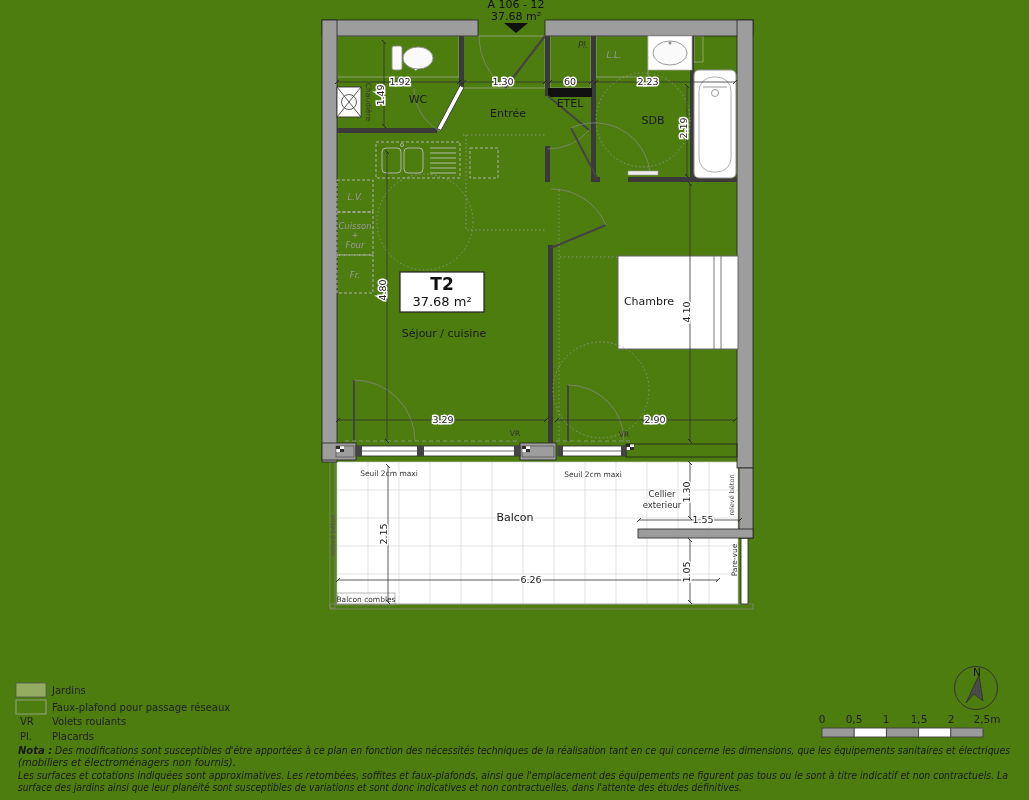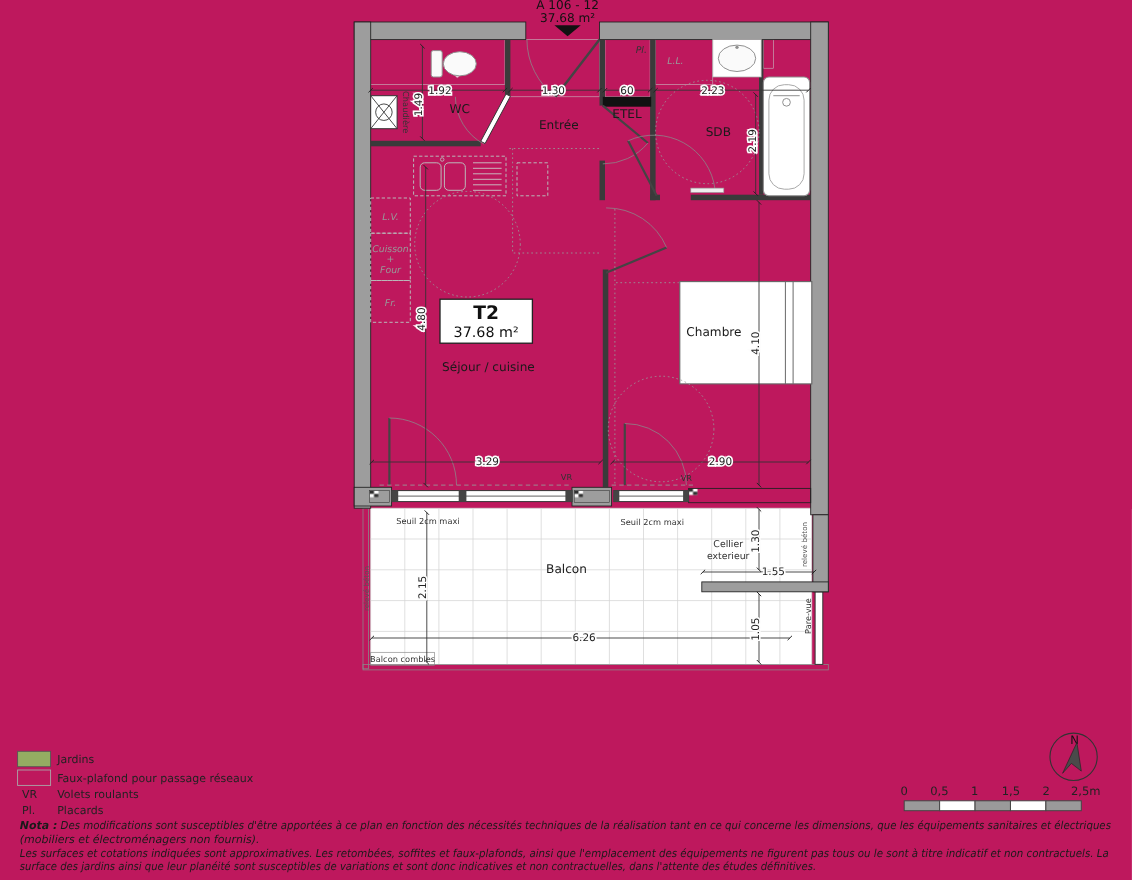--- a/index.html
+++ b/index.html
@@ -1,16 +1,16 @@
 <!DOCTYPE html>
 <html><head>
 <meta charset="utf-8">
 <style>
   html,body{margin:0;padding:0;background:#fff;}
-  .page{width:1029px;height:800px;position:relative;background:#be185d;font-family:"DejaVu Sans",sans-serif;}
+  .page{width:1029px;height:800px;position:relative;background:#4d7c0f;font-family:"DejaVu Sans",sans-serif;}
   svg{display:block;}
   .wall{fill:#9d9d9d;stroke:#222;stroke-width:.8;}
   .part{fill:#3a3a3a;stroke:none;}
   .lite{stroke:#8a8a8a;stroke-width:.7;fill:none;}
   .grid{stroke:#d6d6d6;stroke-width:.7;}
   .dash{stroke:#9a9a9a;stroke-width:.8;fill:none;stroke-dasharray:4 3;}
   .dot{stroke:#999;stroke-width:.8;fill:none;stroke-dasharray:1.5 2.5;}
   .appl{stroke:#b9b9b9;stroke-width:.9;fill:none;stroke-dasharray:3 2;}
   .fixt{stroke:#8f8f8f;stroke-width:.9;fill:#fafafa;}
   .dim{stroke:#333;stroke-width:.8;marker-start:url(#tick);marker-end:url(#tick);}

